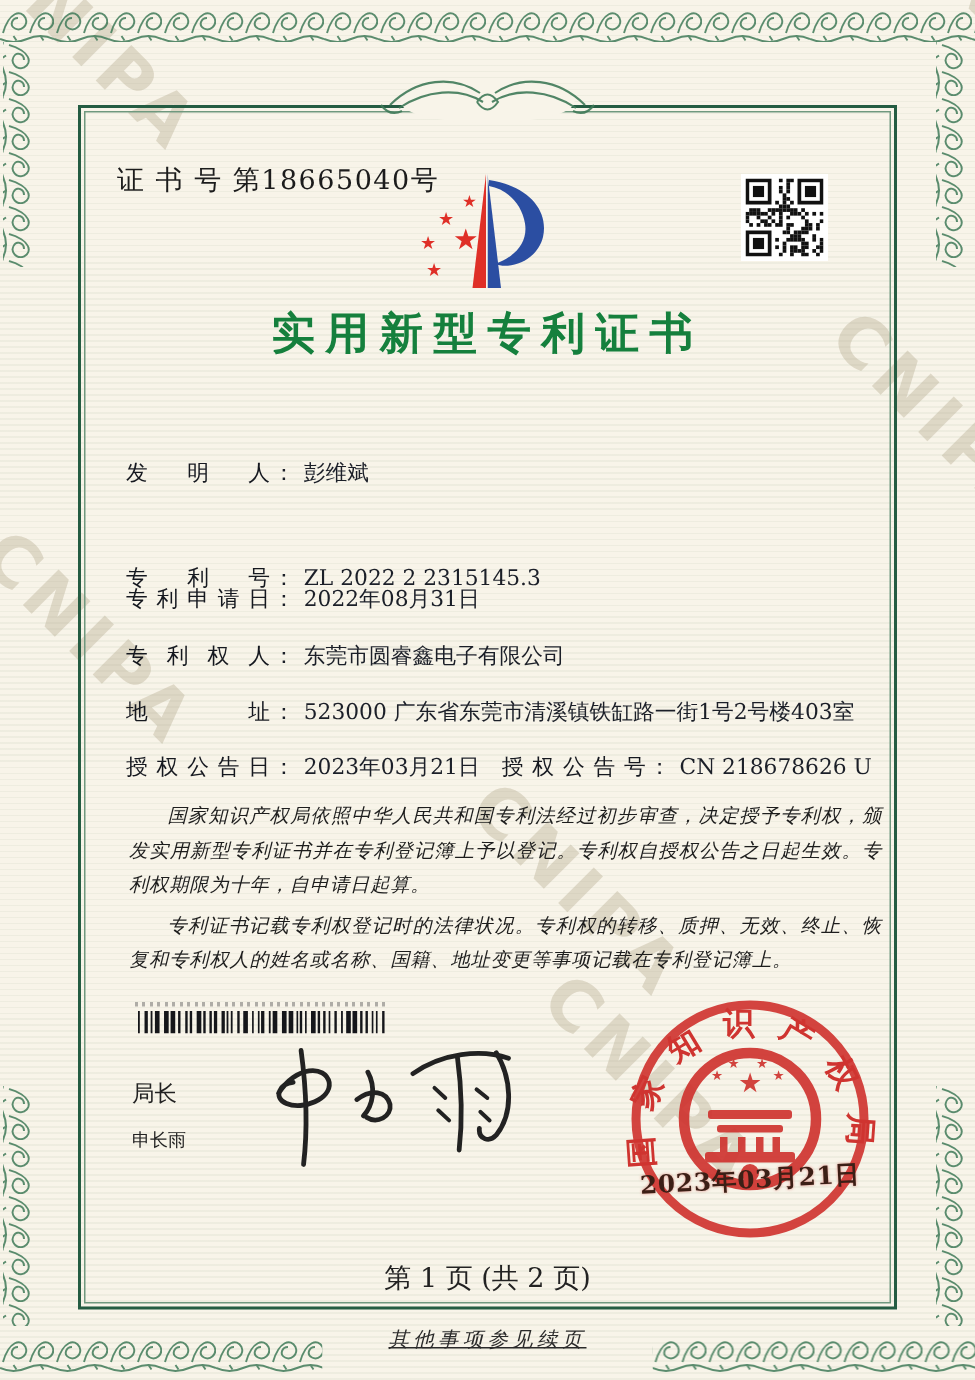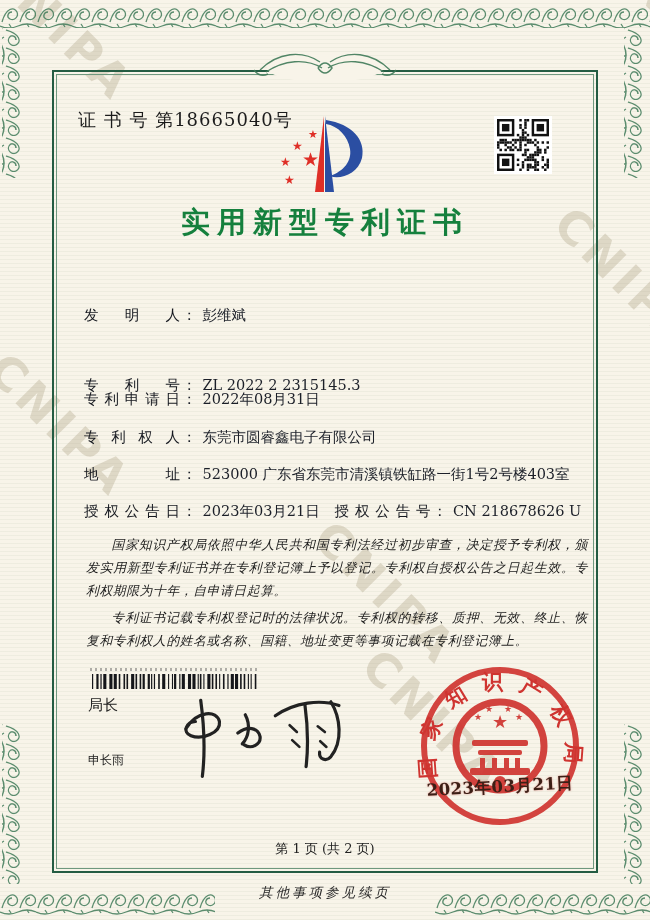--- a/index.html
+++ b/index.html
@@ -36,31 +36,31 @@
   .r5{top:428px;} .r6{top:465px;} .r7{top:502px;}
   .flabel{display:inline-block;width:96px;text-align:justify;text-align-last:justify;color:#15181f;}
   .fcolon{display:inline-block;margin:0 6px 0 2px;}
   .fval1{display:inline-block;width:132px;}
   .legal{left:86px;right:62px;top:534px;font-size:12.8px;line-height:1.78;font-style:italic;
          letter-spacing:.6px;color:#1d1d1d;text-align:justify;}
   .legal p{margin:0 0 5px;text-indent:2em;}
   .barcode-wrap{left:90px;top:668px;}
   .barcode-micro{width:168px;height:3px;margin-bottom:3px;opacity:.45;
       background:repeating-linear-gradient(90deg,#555 0 2px,transparent 2px 5px);}
-  .director-title{left:88px;top:696px;font-family:"DejaVu Sans", sans-serif;font-size:15px;color:#222;}
+  .director-title{left:88px;top:720px;font-family:"DejaVu Sans", sans-serif;font-size:15px;color:#222;}
   .director-name{left:88px;top:752px;font-family:Liberation Serif, serif;font-size:12px;color:#222;text-align:center;}
   .sig{left:168px;top:686px;}
   .seal{left:416px;top:662px;width:168px;height:168px;}
   .seal svg{position:absolute;left:0;top:0;}
   .seal-date{position:absolute;left:0;right:0;top:114px;text-align:center;z-index:4;
       font-size:16.5px;font-weight:700;color:#3c1f16;letter-spacing:.5px;transform:rotate(-3deg);
       text-shadow:0 0 2px rgba(207,52,48,.55);}
-  .page-ind{left:0;right:0;top:840px;text-align:center;font-size:13px;color:#222;}
+  .page-ind{left:0;right:0;top:840px;text-align:center;font-size:18px;color:#222;}
   .cont-note{left:0;right:0;top:884px;text-align:center;font-size:13.5px;font-style:italic;
-      letter-spacing:3px;color:#2a2a2a;z-index:3;}
+      letter-spacing:3px;color:#2a2a2a;z-index:3;text-decoration:underline;}
 </style>
 </head>
 <body>
 
 <div class="page">
 
   <svg width="0" height="0" style="position:absolute" aria-hidden="true">
     <defs>
       <pattern id="orn" width="36" height="28" patternUnits="userSpaceOnUse">
         <g fill="none" stroke="#3f7a58" stroke-width="1.3" opacity="0.85">

